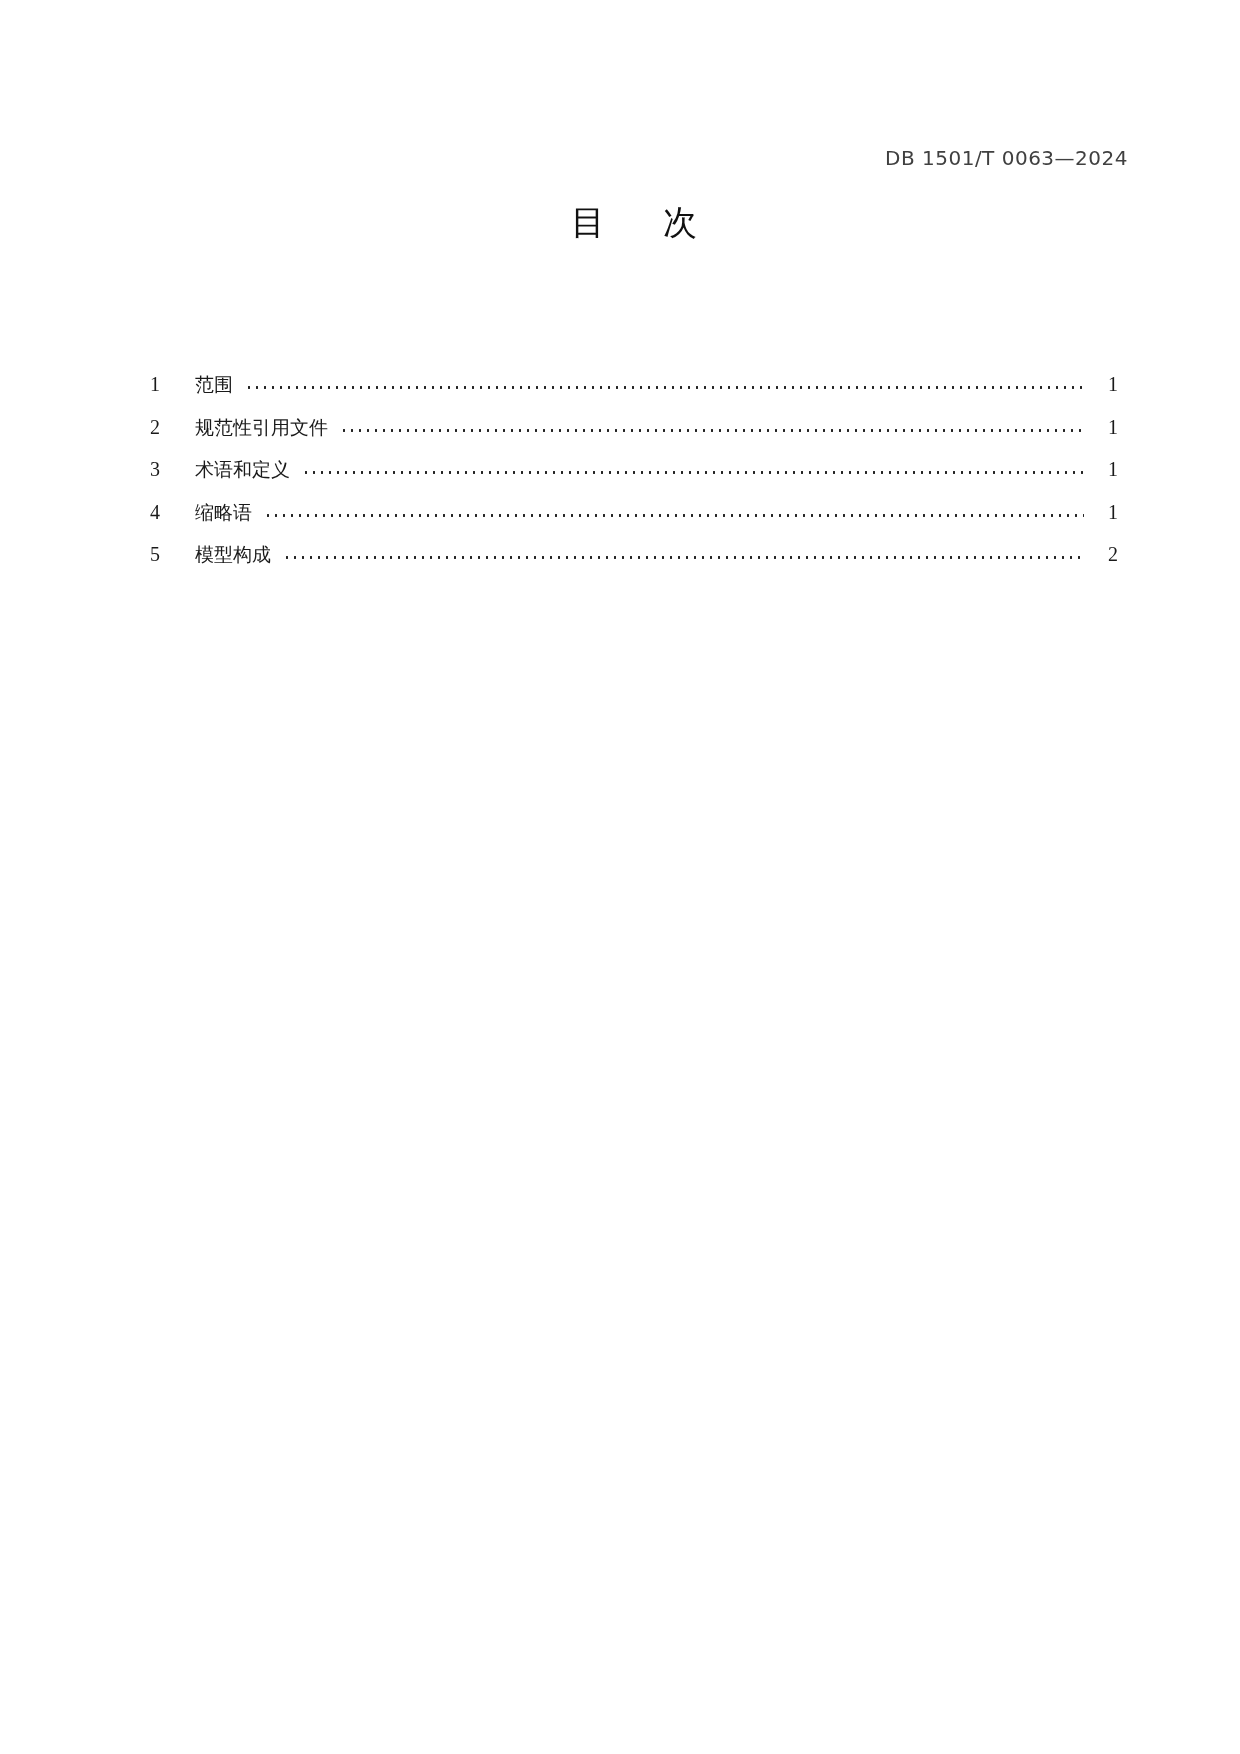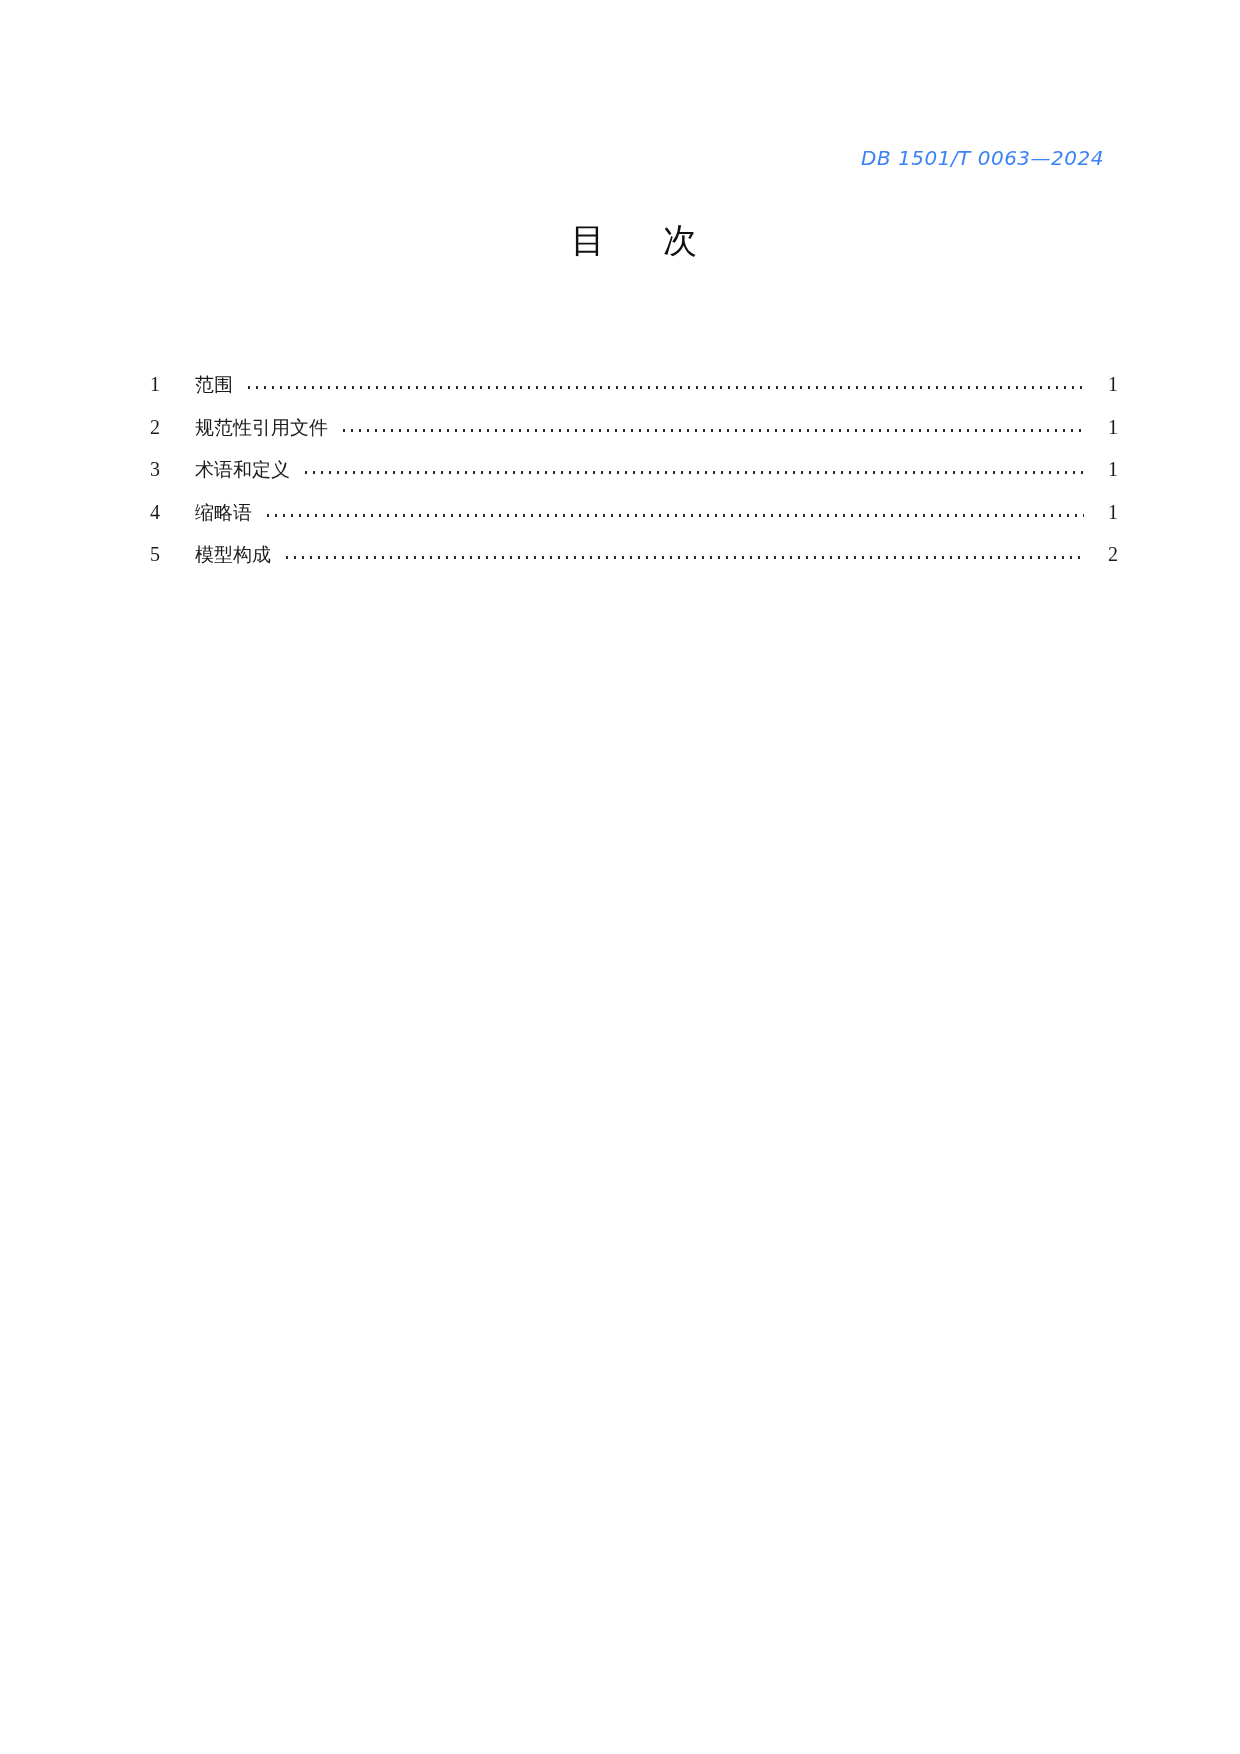--- a/index.html
+++ b/index.html
@@ -12,32 +12,31 @@
     width: 1240px;
     height: 1754px;
     background: #ffffff;
     overflow: hidden;
     font-family: "Liberation Serif", "DejaVu Serif", serif;
     color: #1a1a1a;
   }
   .doc-code {
     position: absolute;
     top: 147px;
-    right: 136px;
+    right: 112px;
     font-family: "DejaVu Sans", "Liberation Sans", sans-serif;
     font-size: 20px;
     line-height: 22px;
     letter-spacing: 0.5px;
-    color: #3b82f6;
+    color: #404040;
     white-space: nowrap;
-    font-style: italic;
   }
   .toc-title {
     position: absolute;
-    top: 220px;
+    top: 202px;
     left: 150px;
     width: 968px;
     text-align: center;
     font-family: "DejaVu Sans", "Liberation Sans", sans-serif;
     font-size: 34px;
     font-weight: 500;
     line-height: 40px;
     letter-spacing: 58px;
     text-indent: 58px;
     color: #111111;

